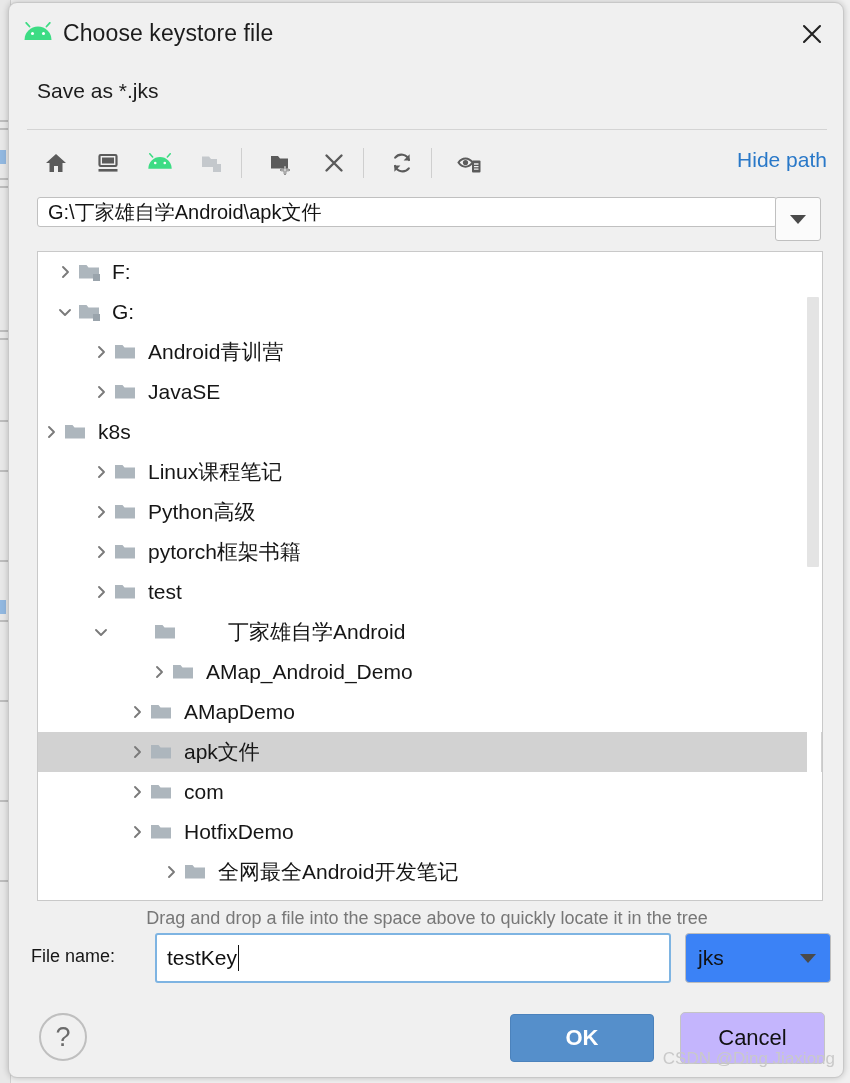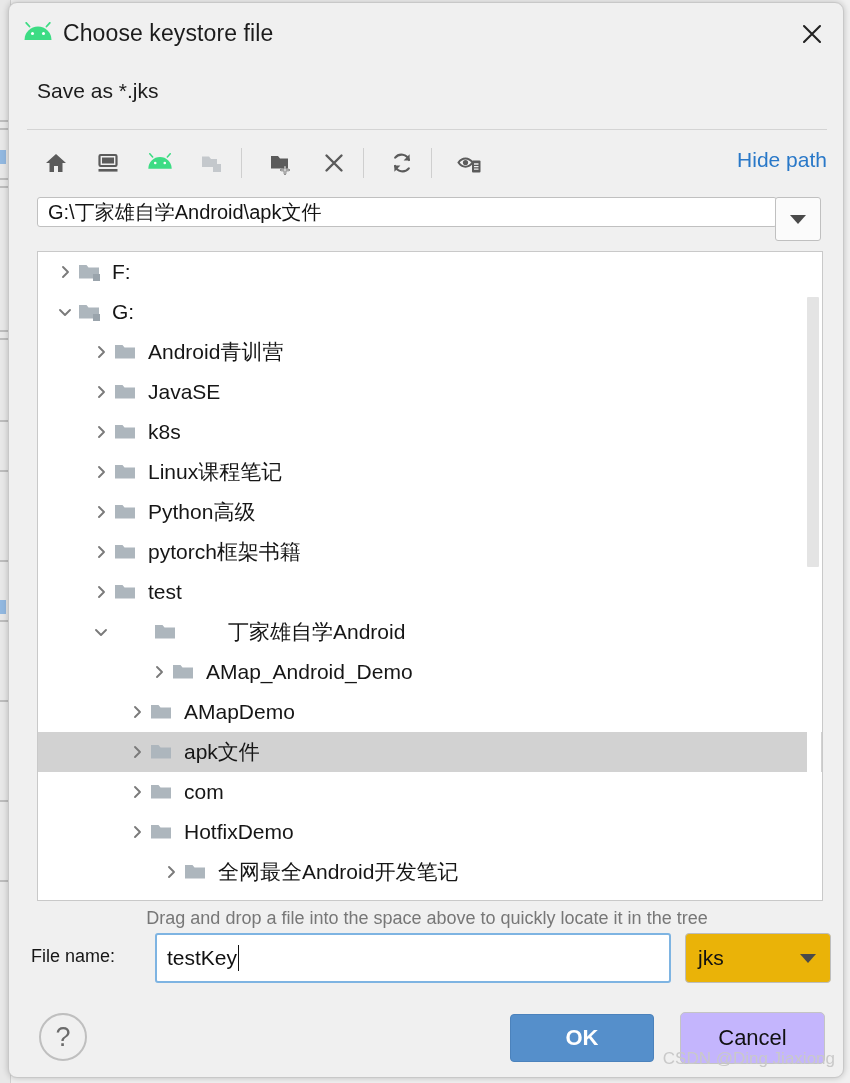--- a/index.html
+++ b/index.html
@@ -306,21 +306,21 @@
     background: #111;
     margin-left: 1px;
     vertical-align: middle;
   }
   #ext-select {
     position: absolute;
     left: 654px;
     top: 0;
     width: 146px;
     height: 50px;
-    background: #eab308;
+    background: #3b82f6;
     border: 1px solid #bdbdbd;
     border-radius: 4px;
     box-sizing: border-box;
     display: flex;
     align-items: center;
     justify-content: space-between;
     padding: 0 14px 0 12px;
     cursor: pointer;
   }
   #ext-value {
@@ -566,21 +566,21 @@
               <path d="M6 3 L11 8 L6 13" stroke="#7a7a7a" stroke-width="1.9" fill="none" stroke-linecap="round" stroke-linejoin="round"></path>
             </svg>
           </span>
           <span class="folder-ico">
             <svg width="24" height="20" viewBox="0 0 24 20">
               <path d="M1 3 H8.5 L10.5 5.6 H21 V16.5 H1 Z" fill="#adb6bd"></path>
             </svg>
           </span>
           <span class="tree-label">JavaSE</span>
         </div>
-        <div class="tree-row" style="padding-left: 50px;">
+        <div class="tree-row" style="">
           <span class="twisty">
             <svg width="16" height="16" viewBox="0 0 16 16">
               <path d="M6 3 L11 8 L6 13" stroke="#7a7a7a" stroke-width="1.9" fill="none" stroke-linecap="round" stroke-linejoin="round"></path>
             </svg>
           </span>
           <span class="folder-ico">
             <svg width="24" height="20" viewBox="0 0 24 20">
               <path d="M1 3 H8.5 L10.5 5.6 H21 V16.5 H1 Z" fill="#adb6bd"></path>
             </svg>
           </span>

